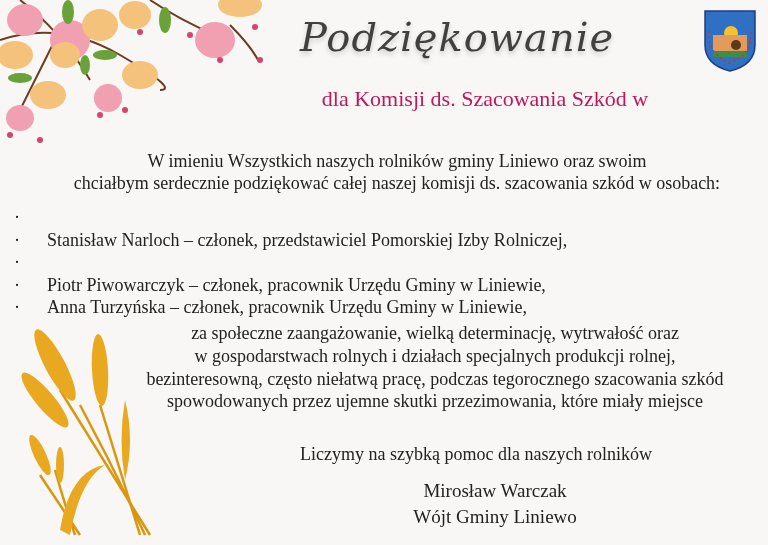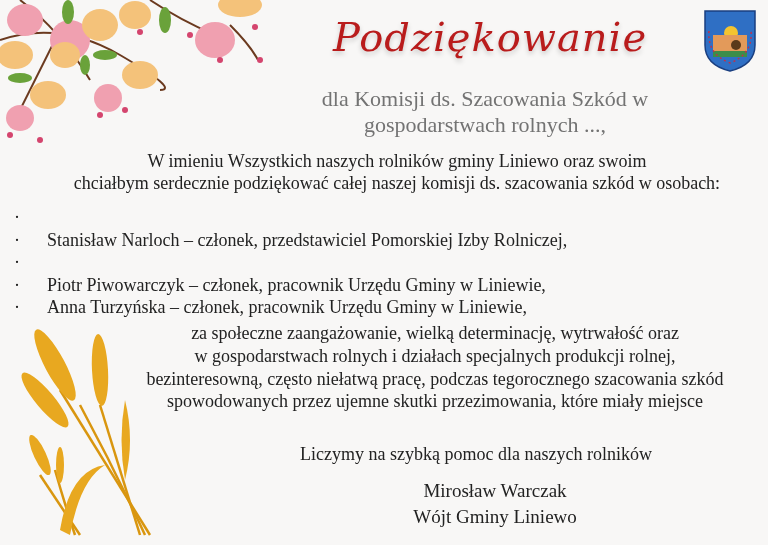--- a/index.html
+++ b/index.html
@@ -1,25 +1,25 @@
 <!DOCTYPE html>
 <html><head>
 <meta charset="utf-8">
 <style>
   html, body { margin:0; padding:0; }
   body { width:768px; height:545px; background:#f8f7f6; position:relative; overflow:hidden;
          font-family:"Liberation Serif", "DejaVu Serif", serif; color:#222; }
   .flowers { position:absolute; left:0; top:0; width:270px; height:150px; }
   .wheat { position:absolute; left:0; top:310px; width:170px; height:235px; }
   .crest { position:absolute; left:703px; top:9px; width:54px; height:64px; }
-  .title { position:absolute; left:300px; top:14px; width:380px; text-align:center;
-           font-family:"DejaVu Serif", serif; font-style:italic; font-size:40px; color:#b91c1c;
+  .title { position:absolute; left:300px; top:14px; width:380px; text-align:left;
+           font-family:"DejaVu Serif", serif; font-style:italic; font-size:40px; color:#404040;
            letter-spacing:1px; text-shadow:0 3px 5px rgba(0,0,0,0.18); }
   .subtitle { position:absolute; left:290px; top:86px; width:390px; text-align:center;
-              font-size:22px; line-height:26px; color:#737373; }
+              font-size:22px; line-height:26px; color:#be185d; }
   .intro { position:absolute; left:32px; top:150px; width:730px; text-align:center;
            font-size:18px; line-height:22px; }
   .members { position:absolute; left:14px; top:206px; width:750px; margin:0; padding:0; list-style:none;
              font-size:18px; line-height:22.5px; }
   .members li { display:flex; }
   .bullet { width:33px; flex:none; }
   .body { position:absolute; left:110px; top:322px; width:650px; text-align:center;
           font-size:18px; line-height:22.8px; }
   .closing { position:absolute; left:300px; top:444px; width:430px; text-align:left; font-size:18px; }
   .signature { position:absolute; left:375px; top:478px; width:240px; text-align:center;
@@ -96,21 +96,20 @@
   <circle cx="28" cy="24" r="7" fill="#f4c430"></circle>
   <path d="M10,26 H44 V44 H10Z" fill="#e39a5a"></path>
   <path d="M10,42 H44 V48 H10Z" fill="#3c8d4a"></path>
   <circle cx="33" cy="36" r="5" fill="#5a3a1a"></circle>
   <path d="M6,22 Q4,45 27,54 Q50,45 48,22" fill="none" stroke="#c0304a" stroke-width="1.5" stroke-dasharray="2 3"></path>
 </svg>
 
 <div class="title">Podziękowanie</div>
 <div class="subtitle">
   <div>dla Komisji ds. Szacowania Szkód w</div>
-  <div>gospodarstwach rolnych ...,</div>
 </div>
 
 <div class="intro">
   <div>W imieniu Wszystkich naszych rolników gminy Liniewo oraz swoim</div>
   <div>chciałbym serdecznie podziękować całej naszej komisji ds. szacowania szkód w osobach:</div>
 </div>
 
 <ul class="members">
   <li>
       <span class="bullet">·</span>

